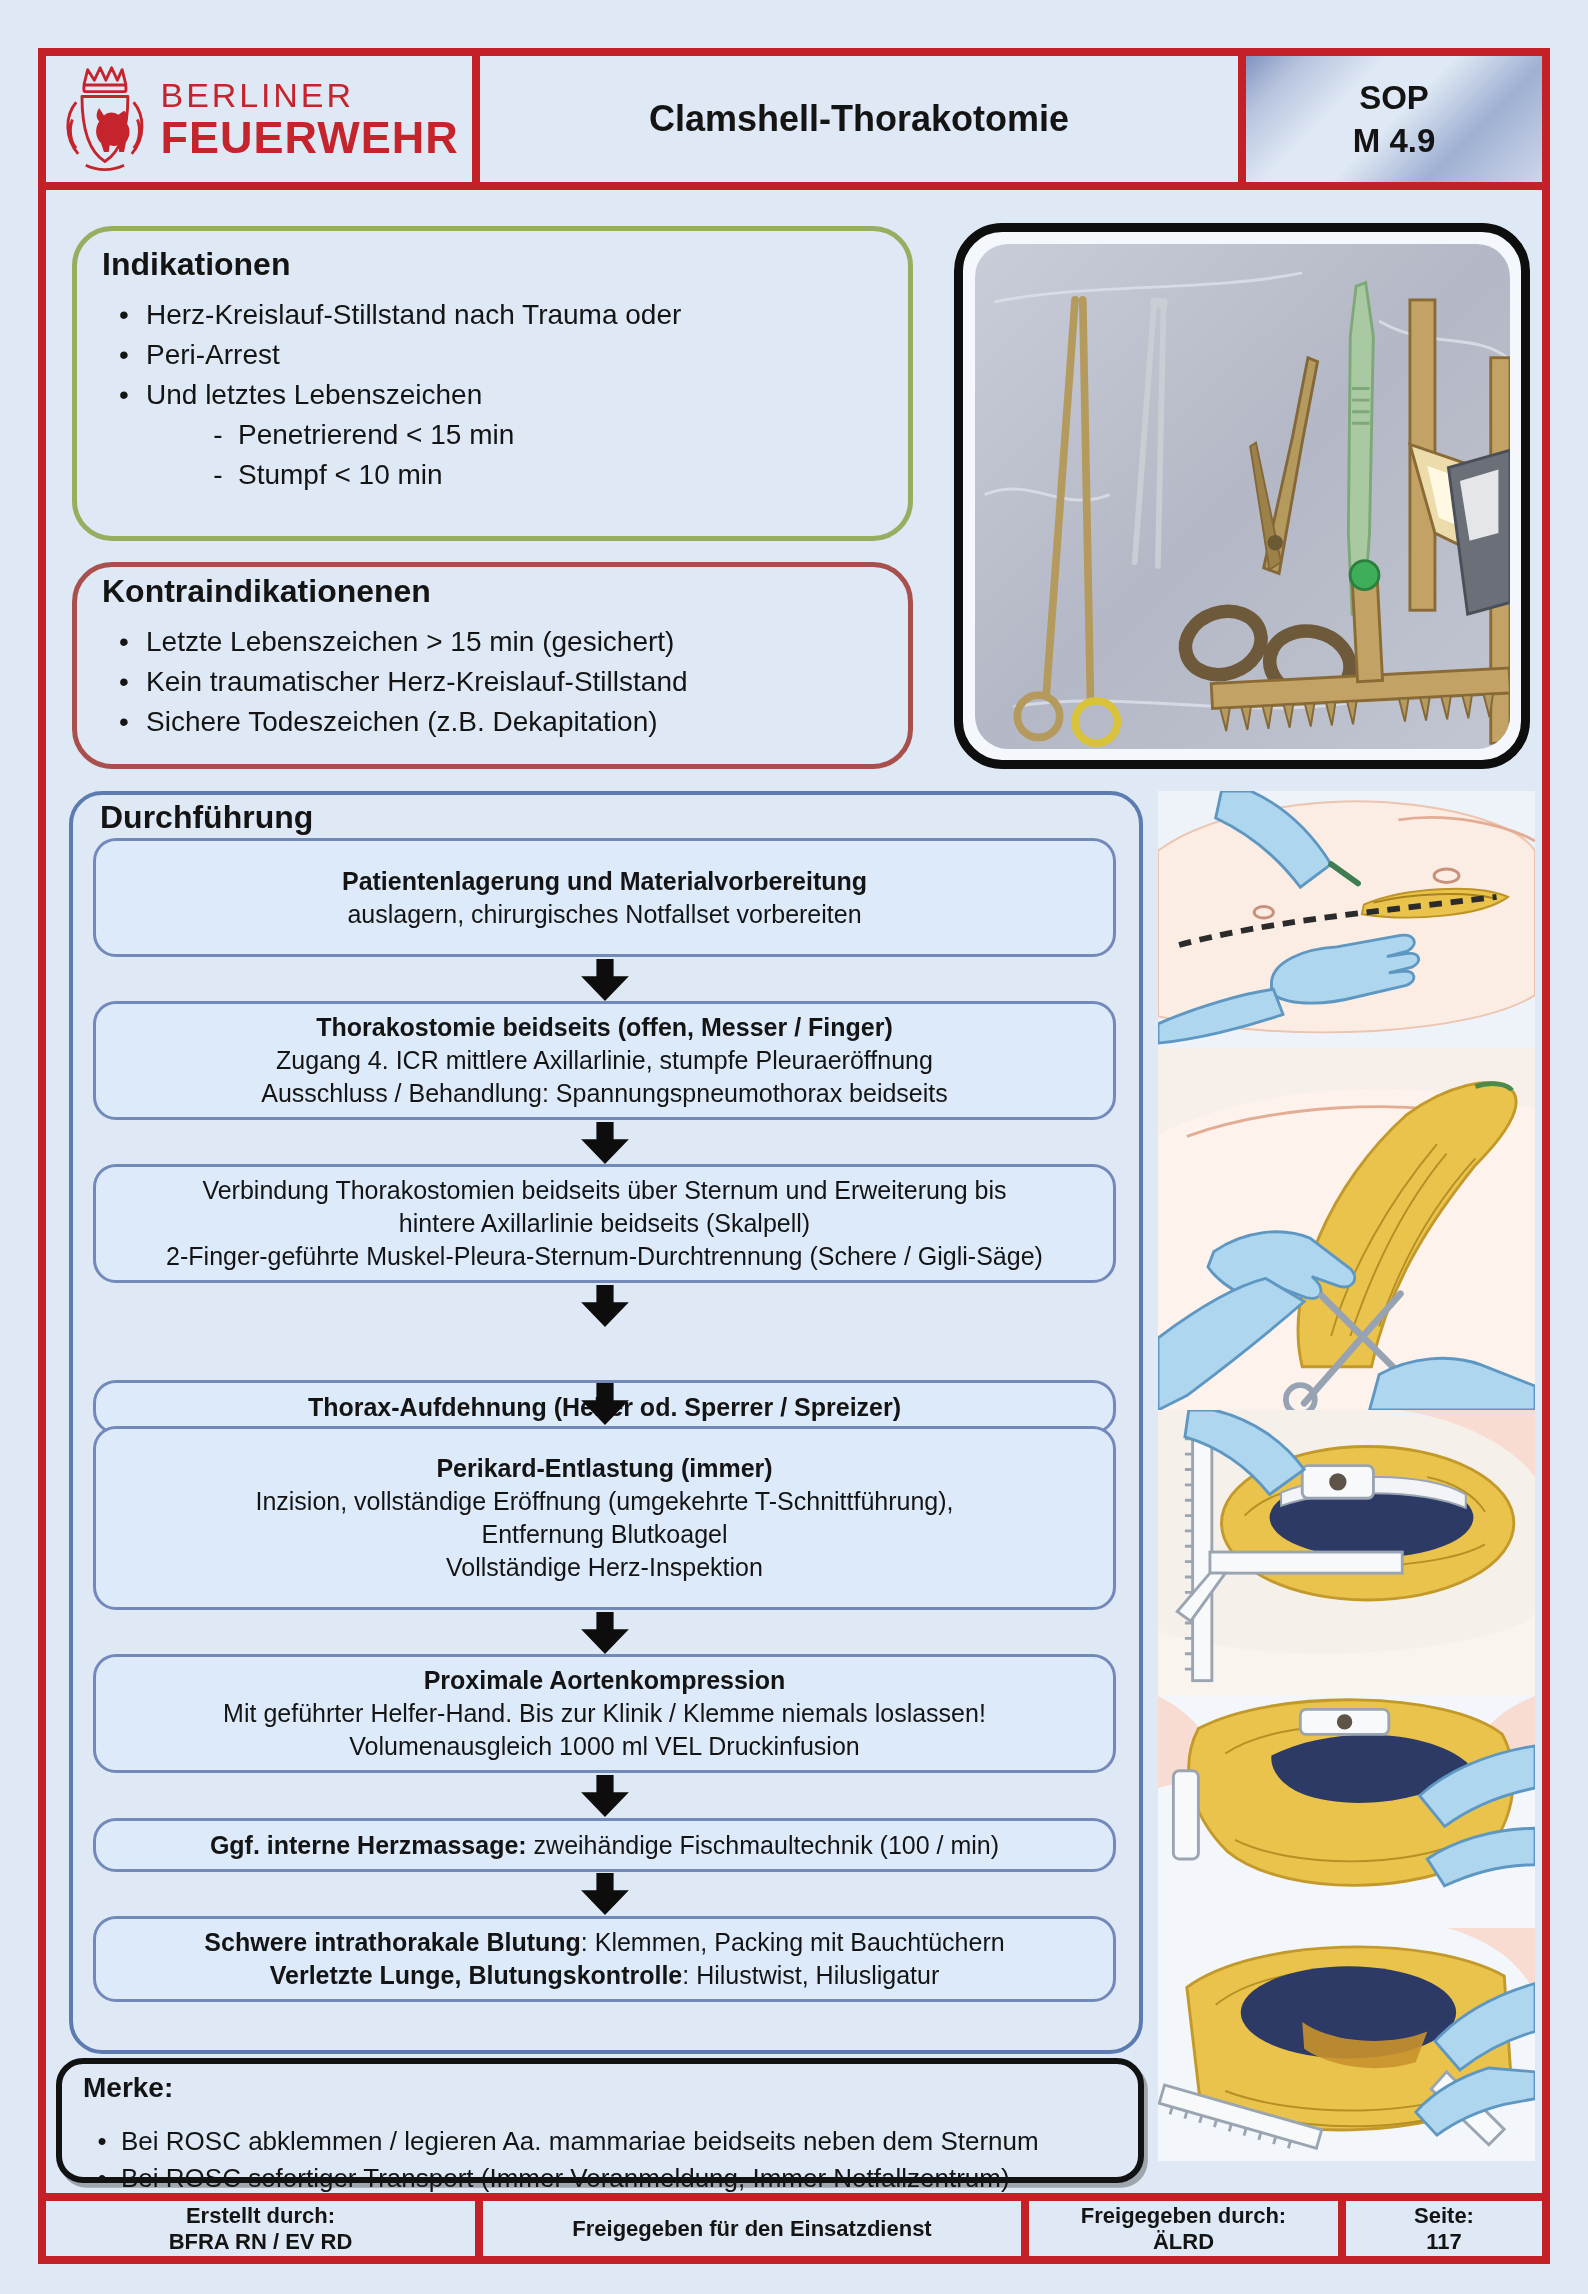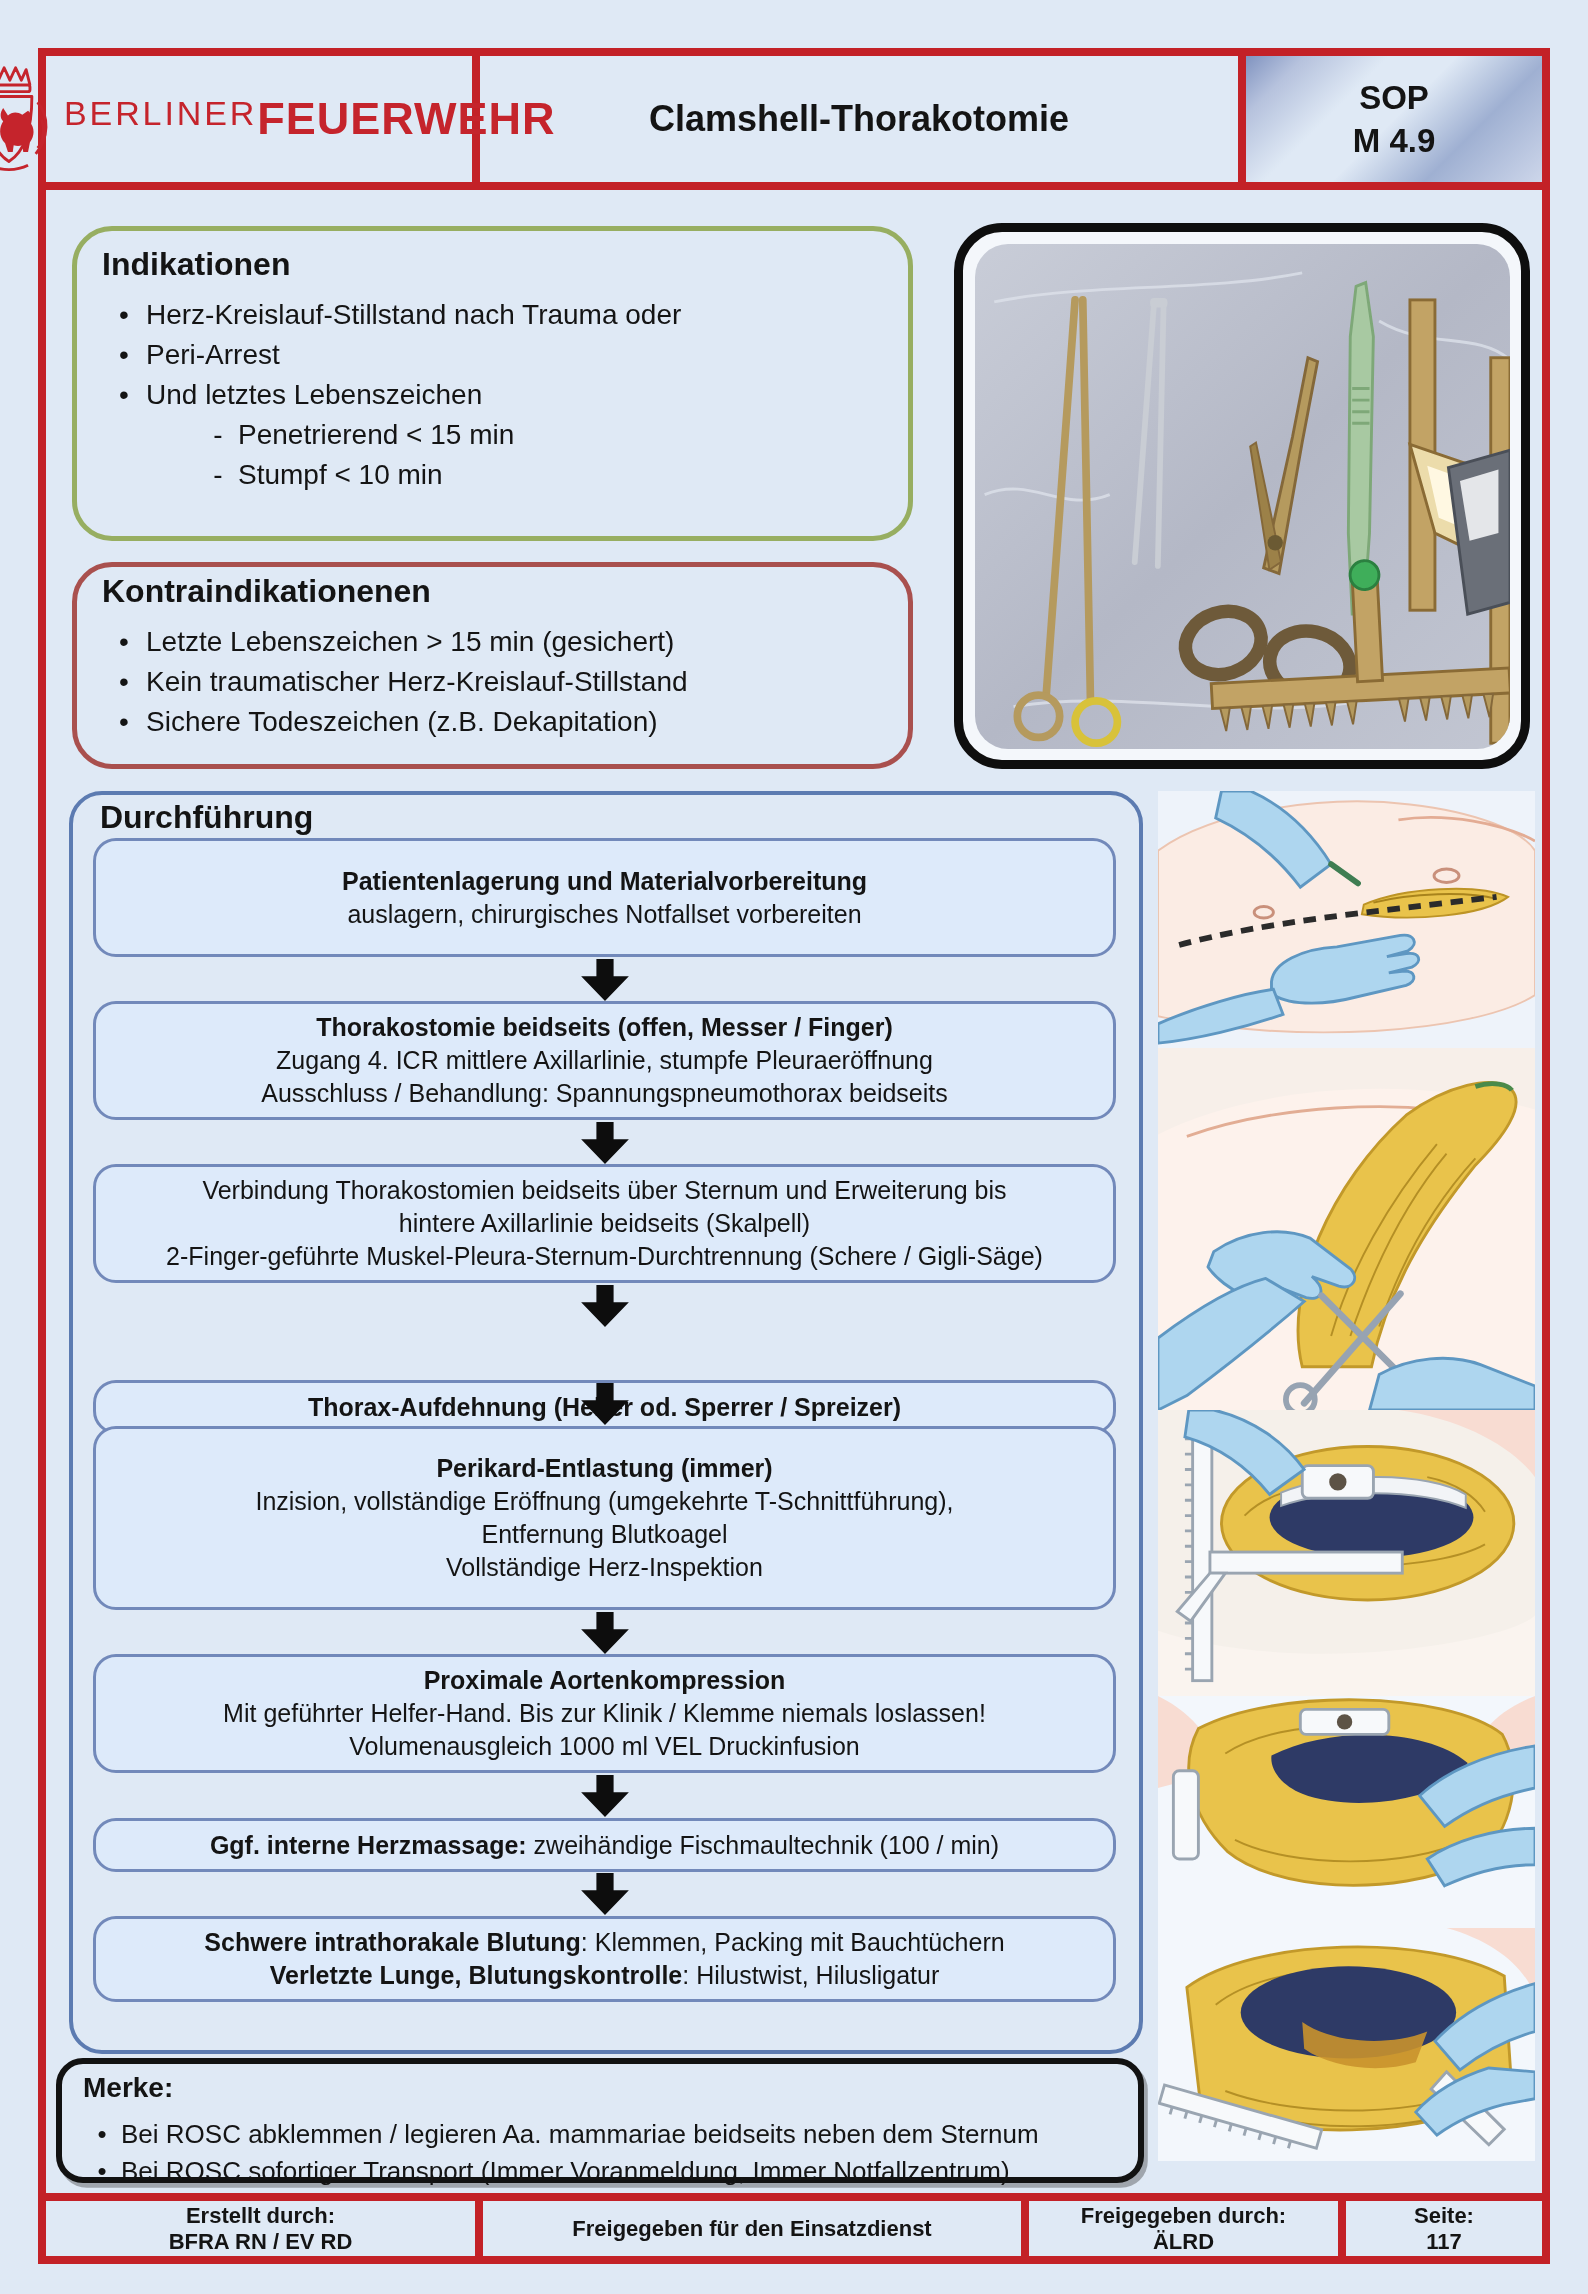--- a/index.html
+++ b/index.html
@@ -3,21 +3,21 @@
 <meta charset="utf-8">
 <style>
   *{margin:0;padding:0;box-sizing:border-box}
   html,body{width:1589px;height:2294px}
   body{background:#dfe9f5;font-family:"Liberation Sans",sans-serif;color:#141414;position:relative;overflow:hidden}
   .abs{position:absolute}
   #frame{left:38px;top:48px;width:1512px;height:2216px;border:8.6px solid #c32127}
   
   #header{left:38px;top:48px;width:1512px;height:142px;border:8.6px solid #c32127;display:flex;background:#dfe9f5;z-index:3}
   #hc-logo{width:434px;height:100%;border-right:8.6px solid #c32127;display:flex;align-items:center;justify-content:center;gap:13.4px}
-  .lgtxt{display:flex;flex-direction:row;justify-content:space-between}
+  .lgtxt{display:flex;flex-direction:column;justify-content:space-between}
   .lg1{font-size:34px;color:#c5242c;letter-spacing:2.9px;line-height:37px}
   .lg2{font-size:45px;font-weight:bold;color:#c5242c;letter-spacing:1px;line-height:48px}
   #hc-title{flex:1;height:100%;display:flex;align-items:center;justify-content:center;font-size:36px;font-weight:bold}
   #hc-sop{width:304px;height:100%;display:flex;flex-direction:column;align-items:center;justify-content:center;border-left:8.6px solid #c32127;
     background:linear-gradient(135deg,#8093c0 0%,#b6c2dd 14%,#dfe9f5 34%,#dfe9f5 50%,#9fb0d2 72%,#cdd6ea 100%);
     font-size:33px;font-weight:bold;line-height:43px}
   
   .infobox{background:#dfe9f5;padding:15.4px 25px}
   #greenbox{left:72px;top:226px;width:841px;height:315px;border:5.8px solid #97ae61;border-radius:40px}
   #redbox{left:72px;top:562px;width:841px;height:207px;border:5.8px solid #a9504e;border-radius:40px;padding-top:6px}
@@ -31,21 +31,21 @@
   #photo svg{width:100%;height:100%;border-radius:33px;display:block}
   
   #dcontainer{left:69px;top:791px;width:1074px;height:1263px;border:4.8px solid #5c7bb1;border-radius:33px}
   #dhead{left:100px;top:799px;font-size:32px;font-weight:bold}
   .fc{left:93px;width:1023px;border:3.8px solid #7289ba;border-radius:23px;background:#ddeafa;display:flex;flex-direction:column;justify-content:center;text-align:center;font-size:25px;line-height:33px}
   .fct{font-weight:bold}
   .fcl .b{font-weight:bold}
   .arrow{left:577px;width:56px;height:42px}
   
   #merke{left:56px;top:2058px;width:1088px;height:125px;border:6.7px solid #121212;border-radius:27px;padding:7.7px 21px;background:#dfe9f5;box-shadow:3.8px 4.8px 0 rgba(40,40,40,.35);z-index:2}
-  #merke .bxh{font-size:28px;margin-bottom:12px}
+  #merke .bxh{font-size:28px;margin-bottom:19px}
   #merke .li{font-size:26px;line-height:37px}
   #merke .li .blt{flex:0 0 38px}
   
   #panels{left:1158px;top:791px;width:377px}
   #panels svg{display:block;width:377px}
   
   #footer{left:38px;top:2193px;width:1512px;height:71px;border:8.6px solid #c32127;display:flex;background:#dfe9f5;z-index:3}
   .fcell{display:flex;flex-direction:column;align-items:center;justify-content:center;font-weight:bold;font-size:22px;line-height:26px;height:100%}
   .fcell+.fcell{border-left:8.6px solid #c32127}
   #f1{width:429px}#f2{flex:1}#f3{width:317px}#f4{width:204px}

